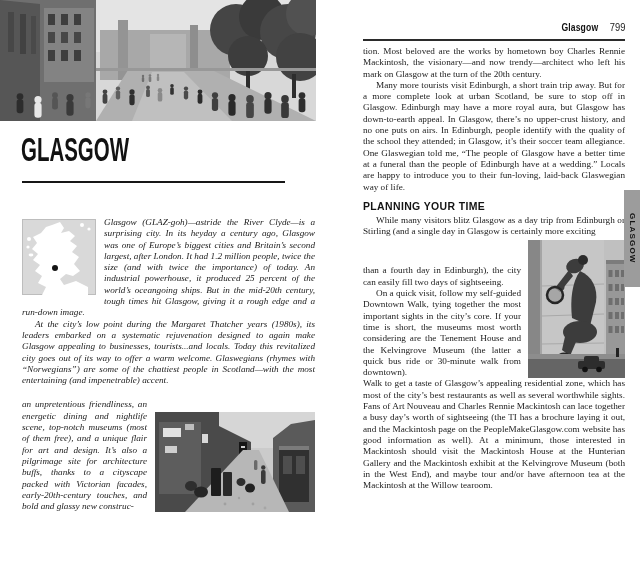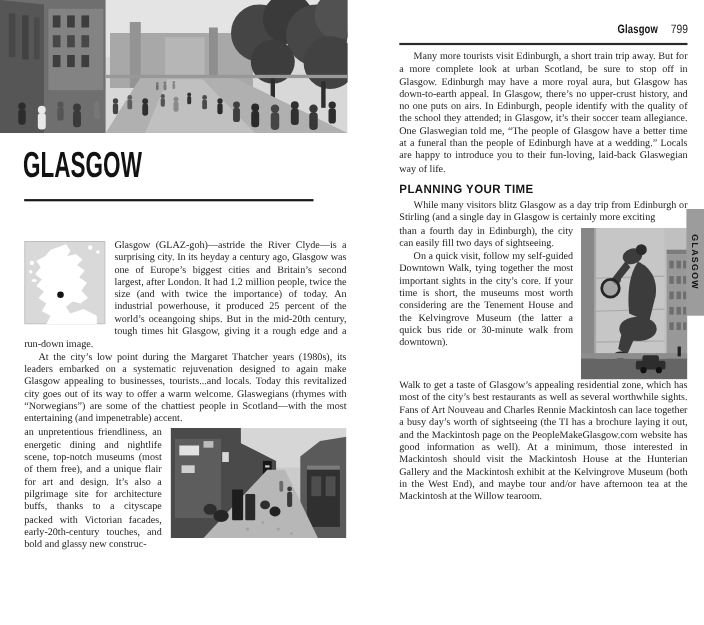--- a/index.html
+++ b/index.html
@@ -21,27 +21,27 @@
 
   
   .photo-top{position:absolute;left:0;top:0;width:316px;height:121px;overflow:hidden;}
   .chapter-title{
     position:absolute;left:21px;top:133px;
     font-family:"Liberation Sans", sans-serif;font-weight:bold;font-size:33px;line-height:1;
     color:#121212;letter-spacing:0px;white-space:nowrap;
     transform:scaleX(0.62);transform-origin:left top;
   }
   .title-rule{position:absolute;left:22px;top:181px;width:263px;height:2px;background:#161616;}
-  #left-body{position:absolute;left:22px;top:217px;width:293px;}
+  #left-body{position:absolute;left:22px;top:217px;width:293px;font-style:italic;}
   .map-float{
     float:left;width:74px;height:76px;margin:2px 8px 2px 0;
     display:block;
   }
-  .wrap-row{display:flex;align-items:flex-start;margin-top:1px;}
-  .narrow-col{flex:1 1 auto;min-width:0;}
+  .wrap-row{display:flex;align-items:flex-end;margin-top:1px;}
+  .narrow-col{flex:1 1 auto;min-width:0;margin-top:12px;}
   .photo-lane{flex:0 0 160px;width:160px;height:100px;margin-left:8px;margin-top:2px;overflow:hidden;}
 
   
   .running-head{
     position:absolute;left:43px;top:21px;width:262px;text-align:right;
     font-family:"Liberation Sans", sans-serif;font-size:11px;white-space:nowrap;
   }
   .running-head .head-title{
     display:inline-block;font-weight:bold;color:#111;
     transform:scaleX(0.78);transform-origin:right center;letter-spacing:.2px;
@@ -206,20 +206,21 @@
 
 <div class="page" id="right-page">
 
   <div class="running-head">
     <span class="head-title">Glasgow</span>
     <span class="head-page">799</span>
   </div>
   <div class="head-rule"></div>
 
   <div class="bodytext" id="right-body">
+    <p>tion. Most beloved are the works by hometown boy Charles Rennie Mackintosh, the visionary—and now trendy—architect who left his mark on Glasgow at the turn of the 20th century.</p>
     <p class="indent">Many more tourists visit Edinburgh, a short train trip away. But for a more complete look at urban Scotland, be sure to stop off in Glasgow. Edinburgh may have a more royal aura, but Glasgow has down-to-earth appeal. In Glasgow, there’s no upper-crust history, and no one puts on airs. In Edinburgh, people identify with the quality of the school they attended; in Glasgow, it’s their soccer team allegiance. One Glaswegian told me, “The people of Glasgow have a better time at a funeral than the people of Edinburgh have at a wedding.” Locals are happy to introduce you to their fun-loving, laid-back Glaswegian way of life.</p>
     <div class="section-heading">PLANNING YOUR TIME</div>
     <p class="indent">While many visitors blitz Glasgow as a day trip from Edinburgh or Stirling (and a single day in Glasgow is certainly more exciting</p>
     <div class="wrap-row">
       <div class="narrow-col-r">
         <p>than a fourth day in Edinburgh), the city can easily fill two days of sightseeing.</p>
         <p class="indent">On a quick visit, follow my self-guided Downtown Walk, tying together the most important sights in the city’s core. If your time is short, the museums most worth considering are the Tenement House and the Kelvingrove Museum (the latter a quick bus ride or 30-minute walk from downtown).</p>
       </div>
       <div class="photo-mural" aria-label="Giant gable-end mural of a woman holding a magnifying glass above a street">
         <svg viewBox="0 0 97 138" width="97" height="138" preserveAspectRatio="none">

